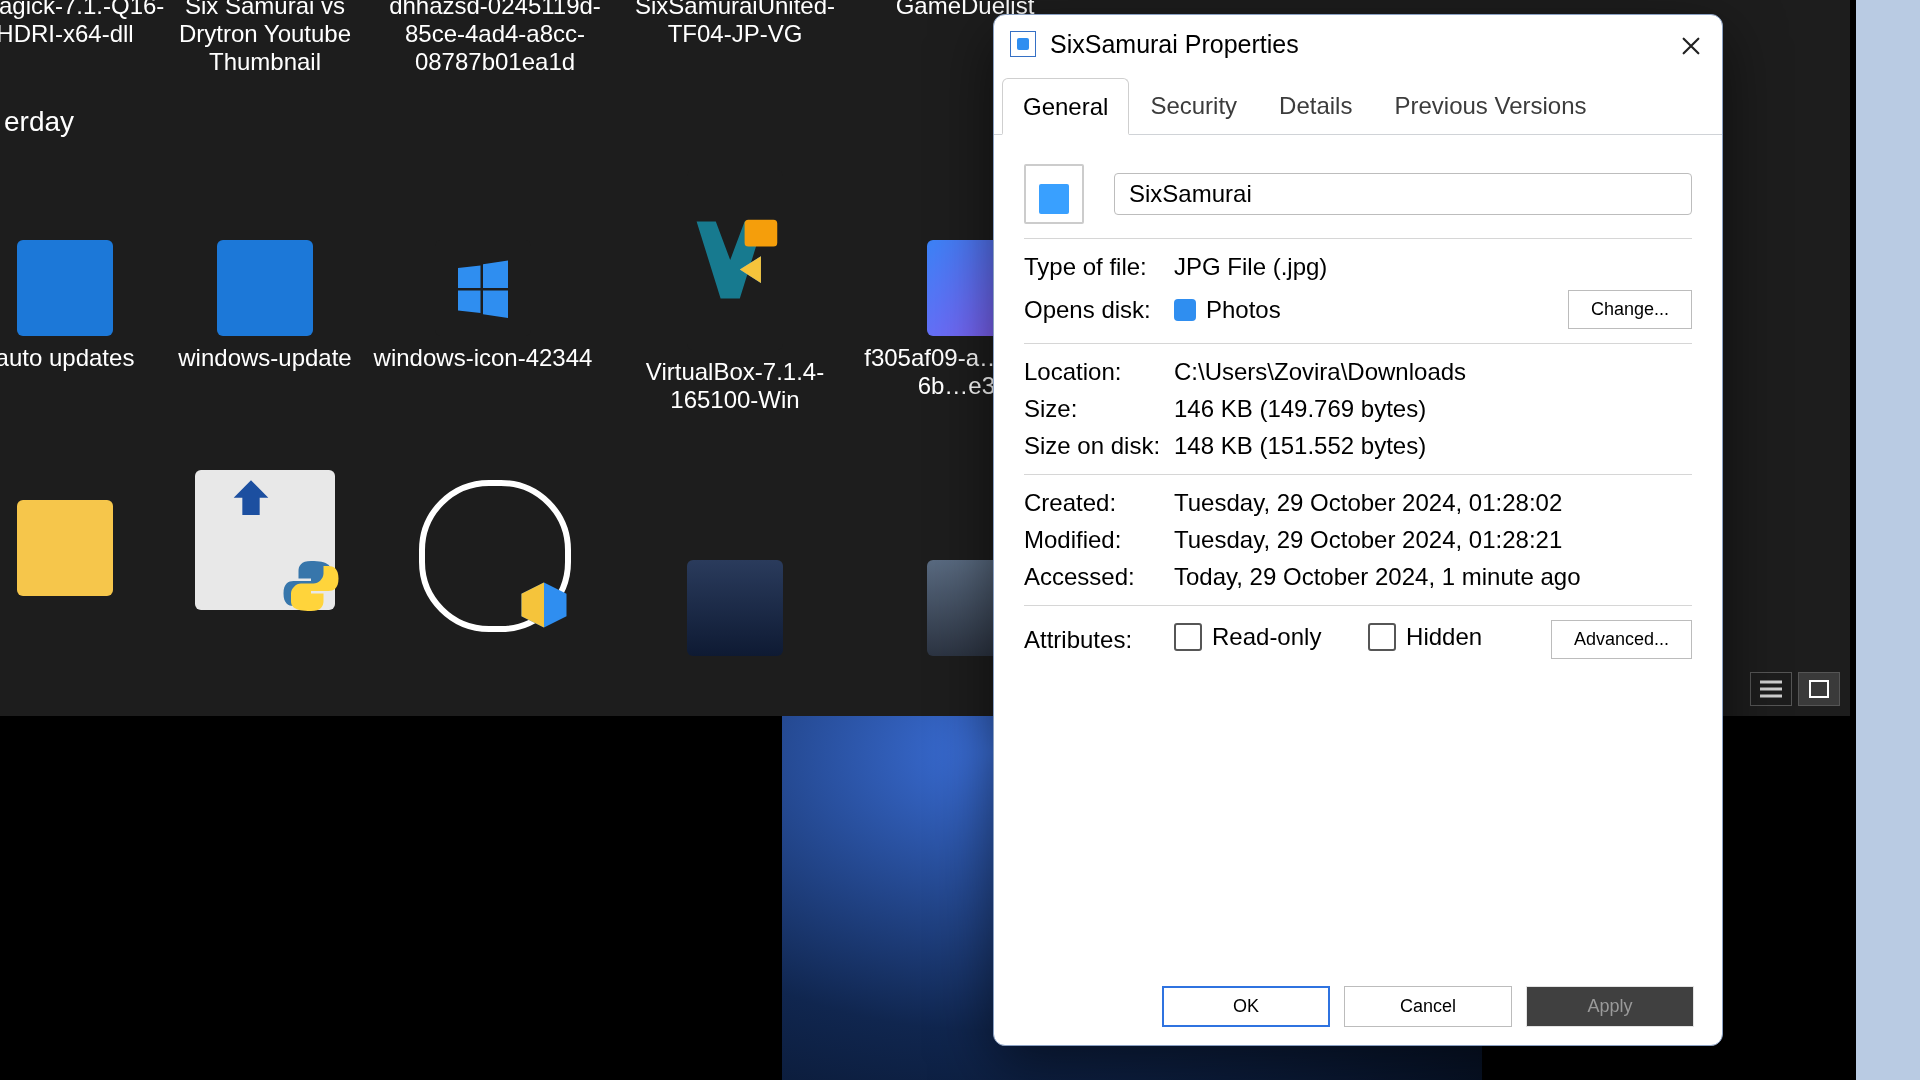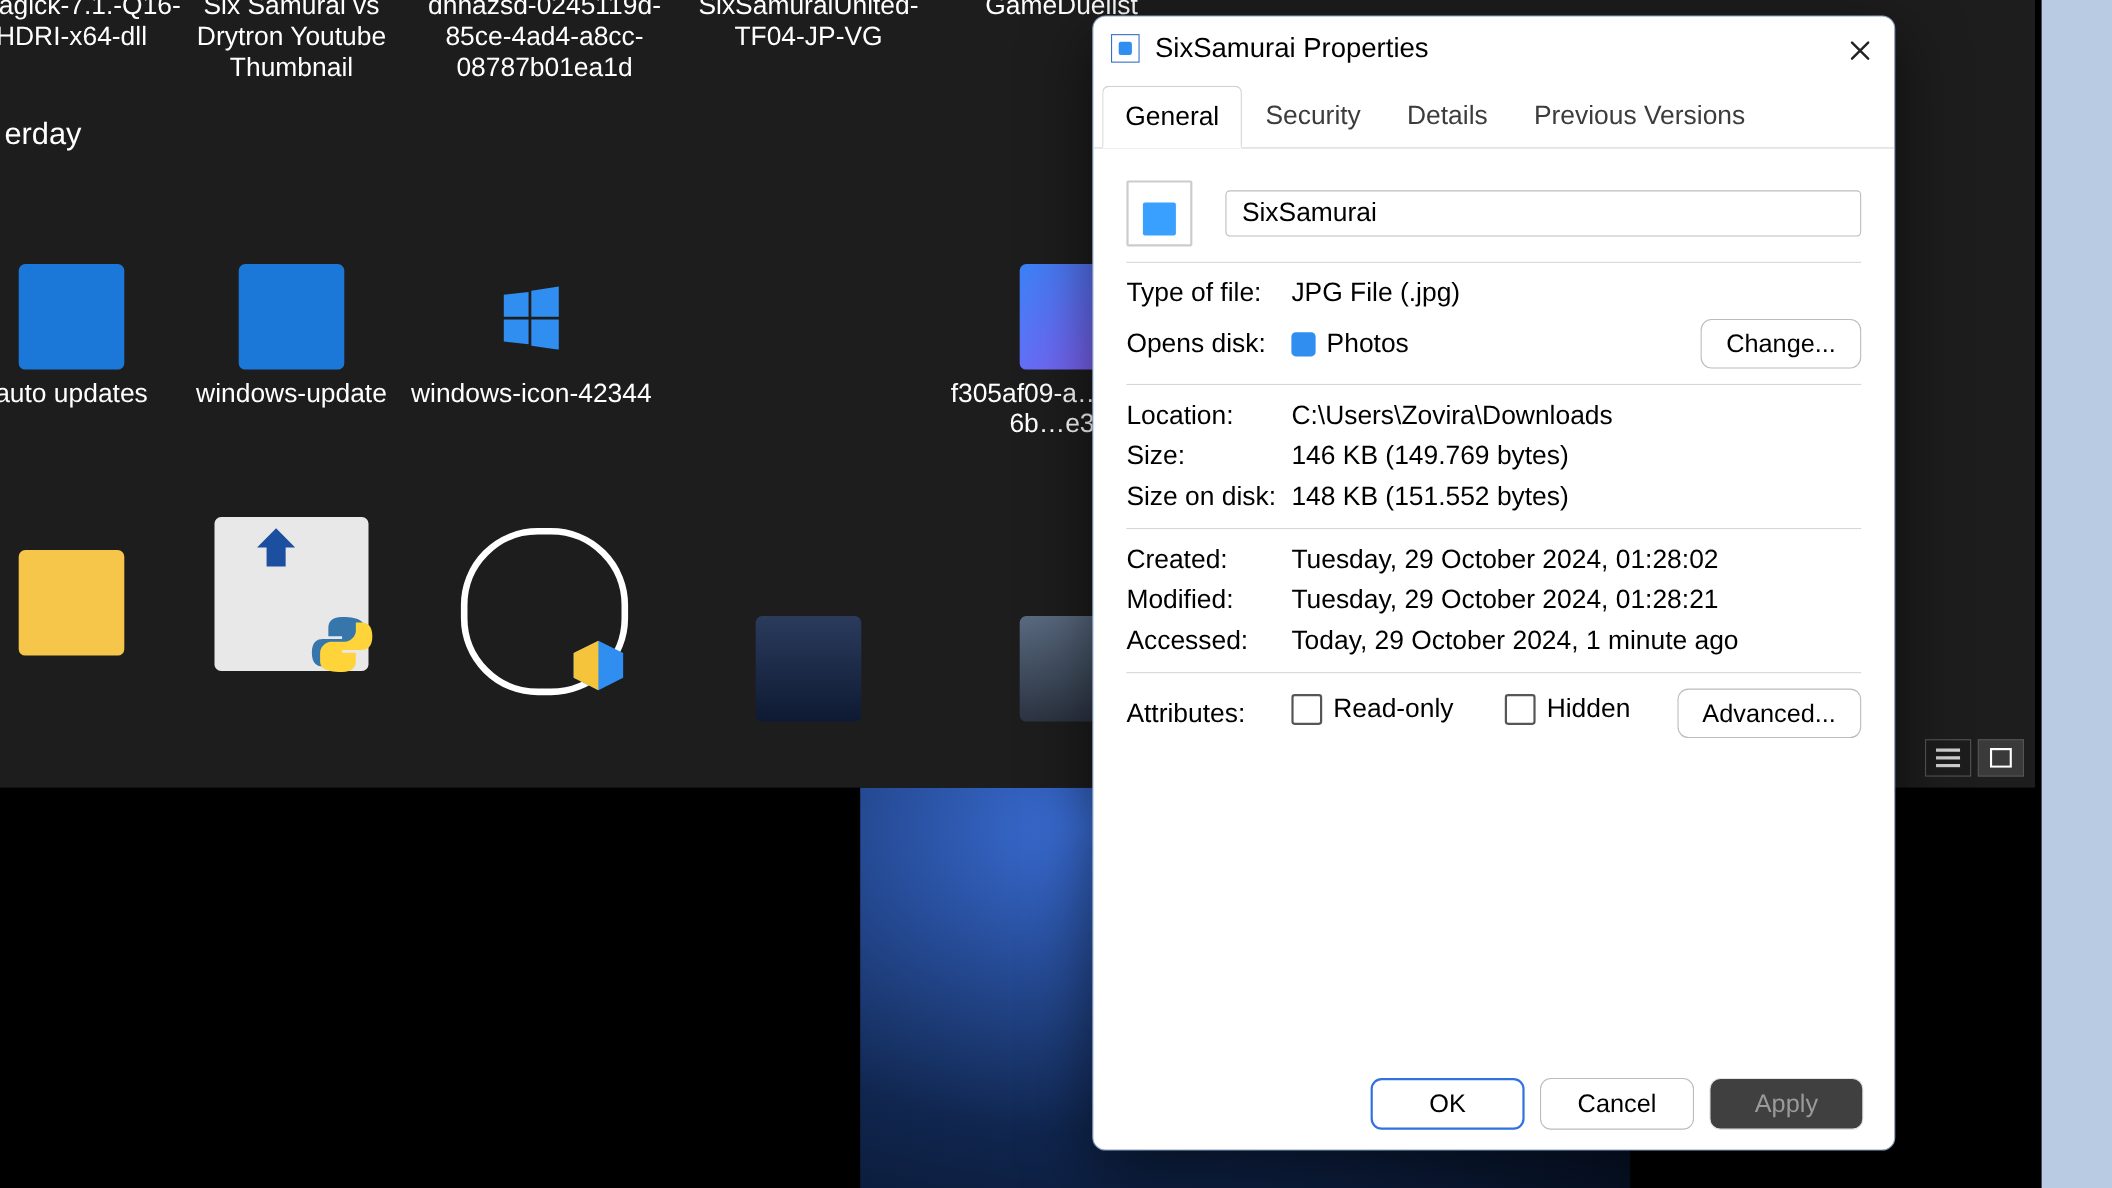--- a/index.html
+++ b/index.html
@@ -75,32 +75,32 @@
 hr.sep{border:none;border-top:1px solid #d6d6d6;margin:14px 0;}
 .filenamebox{
   flex:1;border:1px solid #bdbdbd;border-radius:4px;padding:6px 14px;font-size:24px;color:#000;
   font-family:inherit;
 }
 .filethumb{
   width:56px;height:56px;border:2px solid #cccccc;background:#fff;display:flex;align-items:flex-end;justify-content:center;margin-right:30px;border-radius:2px;
 }
 .filethumb .pic{width:30px;height:30px;background:#39a0ff;margin-bottom:8px;border-radius:2px;}
 .btn{
-  background:#fff;border:1px solid #bcbcbc;border-radius:10px;padding:8px 22px;font-size:23px;color:#000;cursor:pointer;
+  background:#fff;border:1px solid #bcbcbc;border-radius:0;padding:8px 22px;font-size:18px;color:#000;cursor:pointer;
   font-family:inherit;
 }
 .btn.disabled{color:#9a9a9a;background:#404040;border-color:#e3e3e3;}
 .checkbox{
   width:24px;height:24px;border:2px solid #565656;border-radius:3px;margin-right:10px;display:inline-block;vertical-align:middle;
 }
 .attr{display:inline-flex;align-items:center;margin-right:40px;font-size:24px;}
 .footer{
   position:absolute;left:0;right:0;bottom:18px;display:flex;justify-content:flex-end;gap:14px;padding:0 28px;
 }
-.footer .btn{width:140px;text-align:center}
+.footer .btn{width:168px;text-align:center}
 .ok{border:2px solid #2f73e0;}
 </style>
 </head>
 <body>
 
 <div class="wallpaper"></div>
 <div class="bluecol"></div>
 
 <div class="explorer">
   <div class="headerlabel">erday</div>
@@ -142,20 +142,31 @@
     <div class="ph" style="background:linear-gradient(#1c78d8,#1c78d8)"></div>
     <div class="lbl">windows-update</div>
   </div>
   <div class="fileitem" style="left:368px;top:240px">
     <div class="ph" style="background:#1d1d1d;display:flex;align-items:center;justify-content:center">
       <svg width="60" height="60" viewBox="0 0 48 48">
           <path fill="#2f8ef0" d="M4 8l18-2v18H4zM24 5l20-3v22H24zM4 26h18v18l-18-2zM24 26h20v22l-20-3z"></path>
         </svg>
     </div>
     <div class="lbl">windows-icon-42344</div>
+  </div>
+  <div class="fileitem" style="left:620px;top:170px;width:230px">
+    <div class="ph" style="background:#1d1d1d;height:180px;display:flex;align-items:center;justify-content:center">
+      <svg width="140" height="140" viewBox="0 0 100 100">
+        <path fill="#177a8f" d="M10 10h20l15 40L60 10h20L55 90H35z"></path>
+        <rect x="60" y="8" width="34" height="28" rx="4" fill="#f59e0b"></rect>
+        <path d="M55 60l22-14v28z" fill="#2f8ef0"></path>
+        <path d="M55 60l22 14v-28z" fill="#f5c43b"></path>
+      </svg>
+    </div>
+    <div class="lbl">VirtualBox-7.1.4-165100-Win</div>
   </div>
   <div class="fileitem" style="left:860px;top:240px">
     <div class="ph" style="background:linear-gradient(135deg,#3b82f6,#8b5cf6)"></div>
     <div class="lbl">f305af09-a…8-a451-6b…e37…</div>
   </div>
 
   <div class="fileitem" style="left:-50px;top:500px">
       <div class="ph" style="background:#f6c64b"></div>
     </div>
   <div class="fileitem" style="left:150px;top:470px">

